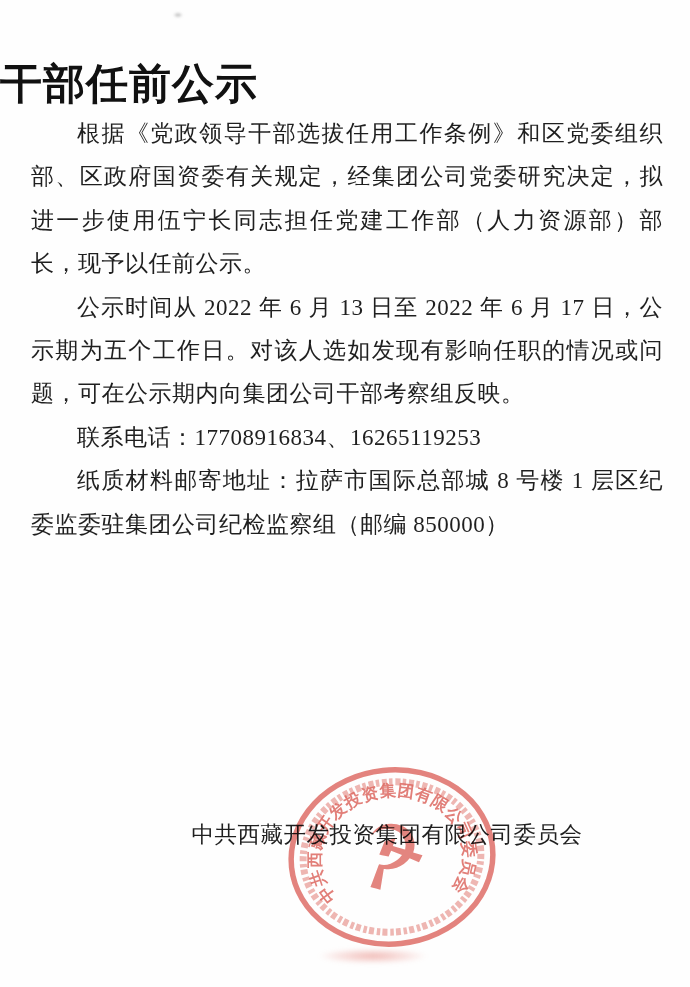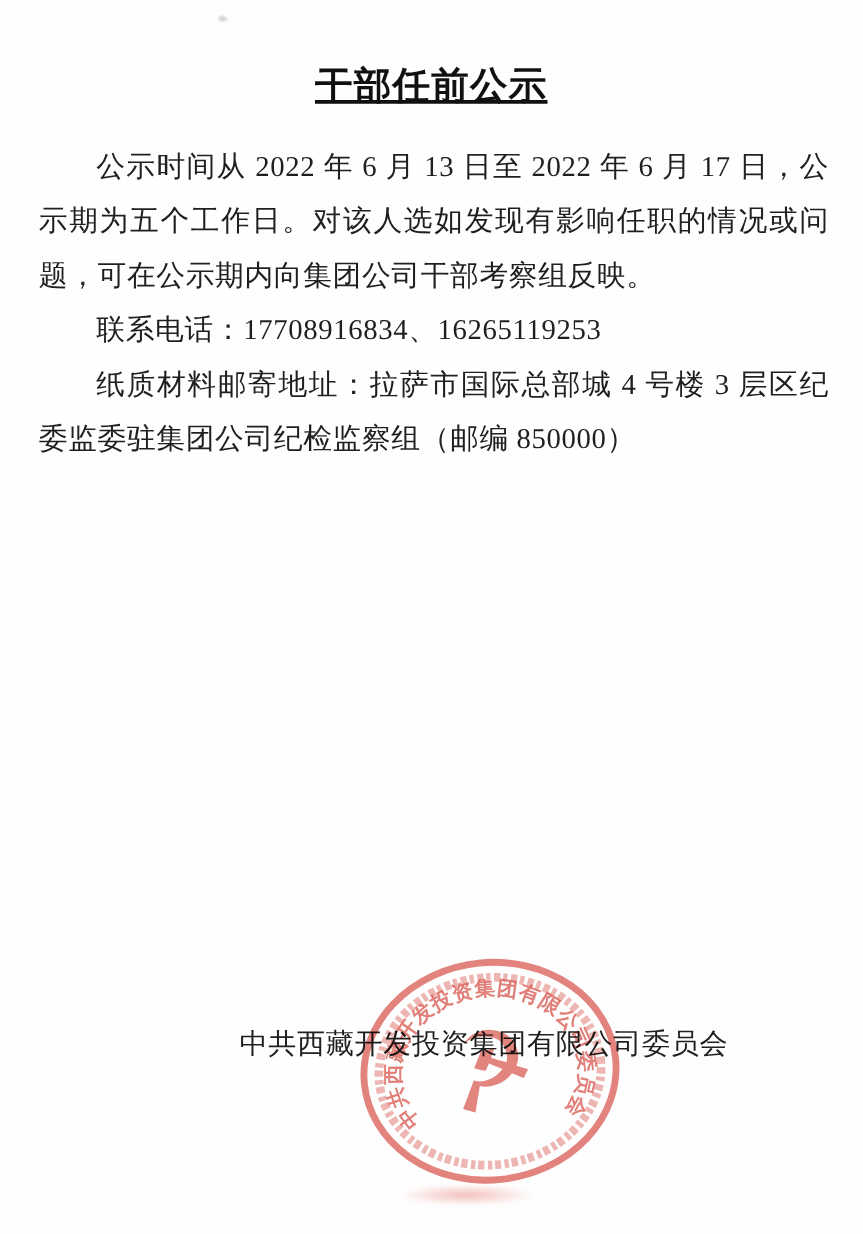--- a/index.html
+++ b/index.html
@@ -6,25 +6,24 @@
   .page{
     position:relative;
     width:690px;height:987px;
     background:#fefefe;
     overflow:hidden;
     font-family:"Liberation Serif","DejaVu Serif",serif;
     color:#1f1f1f;
   }
   .doc-title{
     position:absolute;top:28px;left:0;right:0;
-    text-align:center;
-    font-size:30px;font-weight:700;
+    text-align:left;
+    font-size:42px;font-weight:700;
     letter-spacing:1px;
     color:#111;
-    text-decoration:underline;
   }
   .content{
     position:absolute;top:112px;left:31px;width:632px;
   }
   .content p{
     margin:0;
     font-size:23px;
     line-height:43.4px;
     text-align:justify;
     text-indent:2em;
@@ -62,23 +61,24 @@
 </head>
 <body>
 
 <div class="page">
 
   <div class="artifact"></div>
 
   <h1 class="doc-title">干部任前公示</h1>
 
   <div class="content">
+    <p>根据《党政领导干部选拔任用工作条例》和区党委组织部、区政府国资委有关规定，经集团公司党委研究决定，拟进一步使用伍宁长同志担任党建工作部（人力资源部）部长，现予以任前公示。</p>
     <p>公示时间从 2022 年 6 月 13 日至 2022 年 6 月 17 日，公示期为五个工作日。对该人选如发现有影响任职的情况或问题，可在公示期内向集团公司干部考察组反映。</p>
     <p>联系电话：17708916834、16265119253</p>
-    <p>纸质材料邮寄地址：拉萨市国际总部城 4 号楼 3 层区纪委监委驻集团公司纪检监察组（邮编 850000）</p>
+    <p>纸质材料邮寄地址：拉萨市国际总部城 8 号楼 1 层区纪委监委驻集团公司纪检监察组（邮编 850000）</p>
   </div>
 
   <div class="signature">
     <div>中共西藏开发投资集团有限公司委员会</div>
   </div>
 
   <div class="seal">
     <svg viewBox="0 0 214 186" xmlns="http://www.w3.org/2000/svg">
       <g transform="rotate(-6 107 93)">
 

